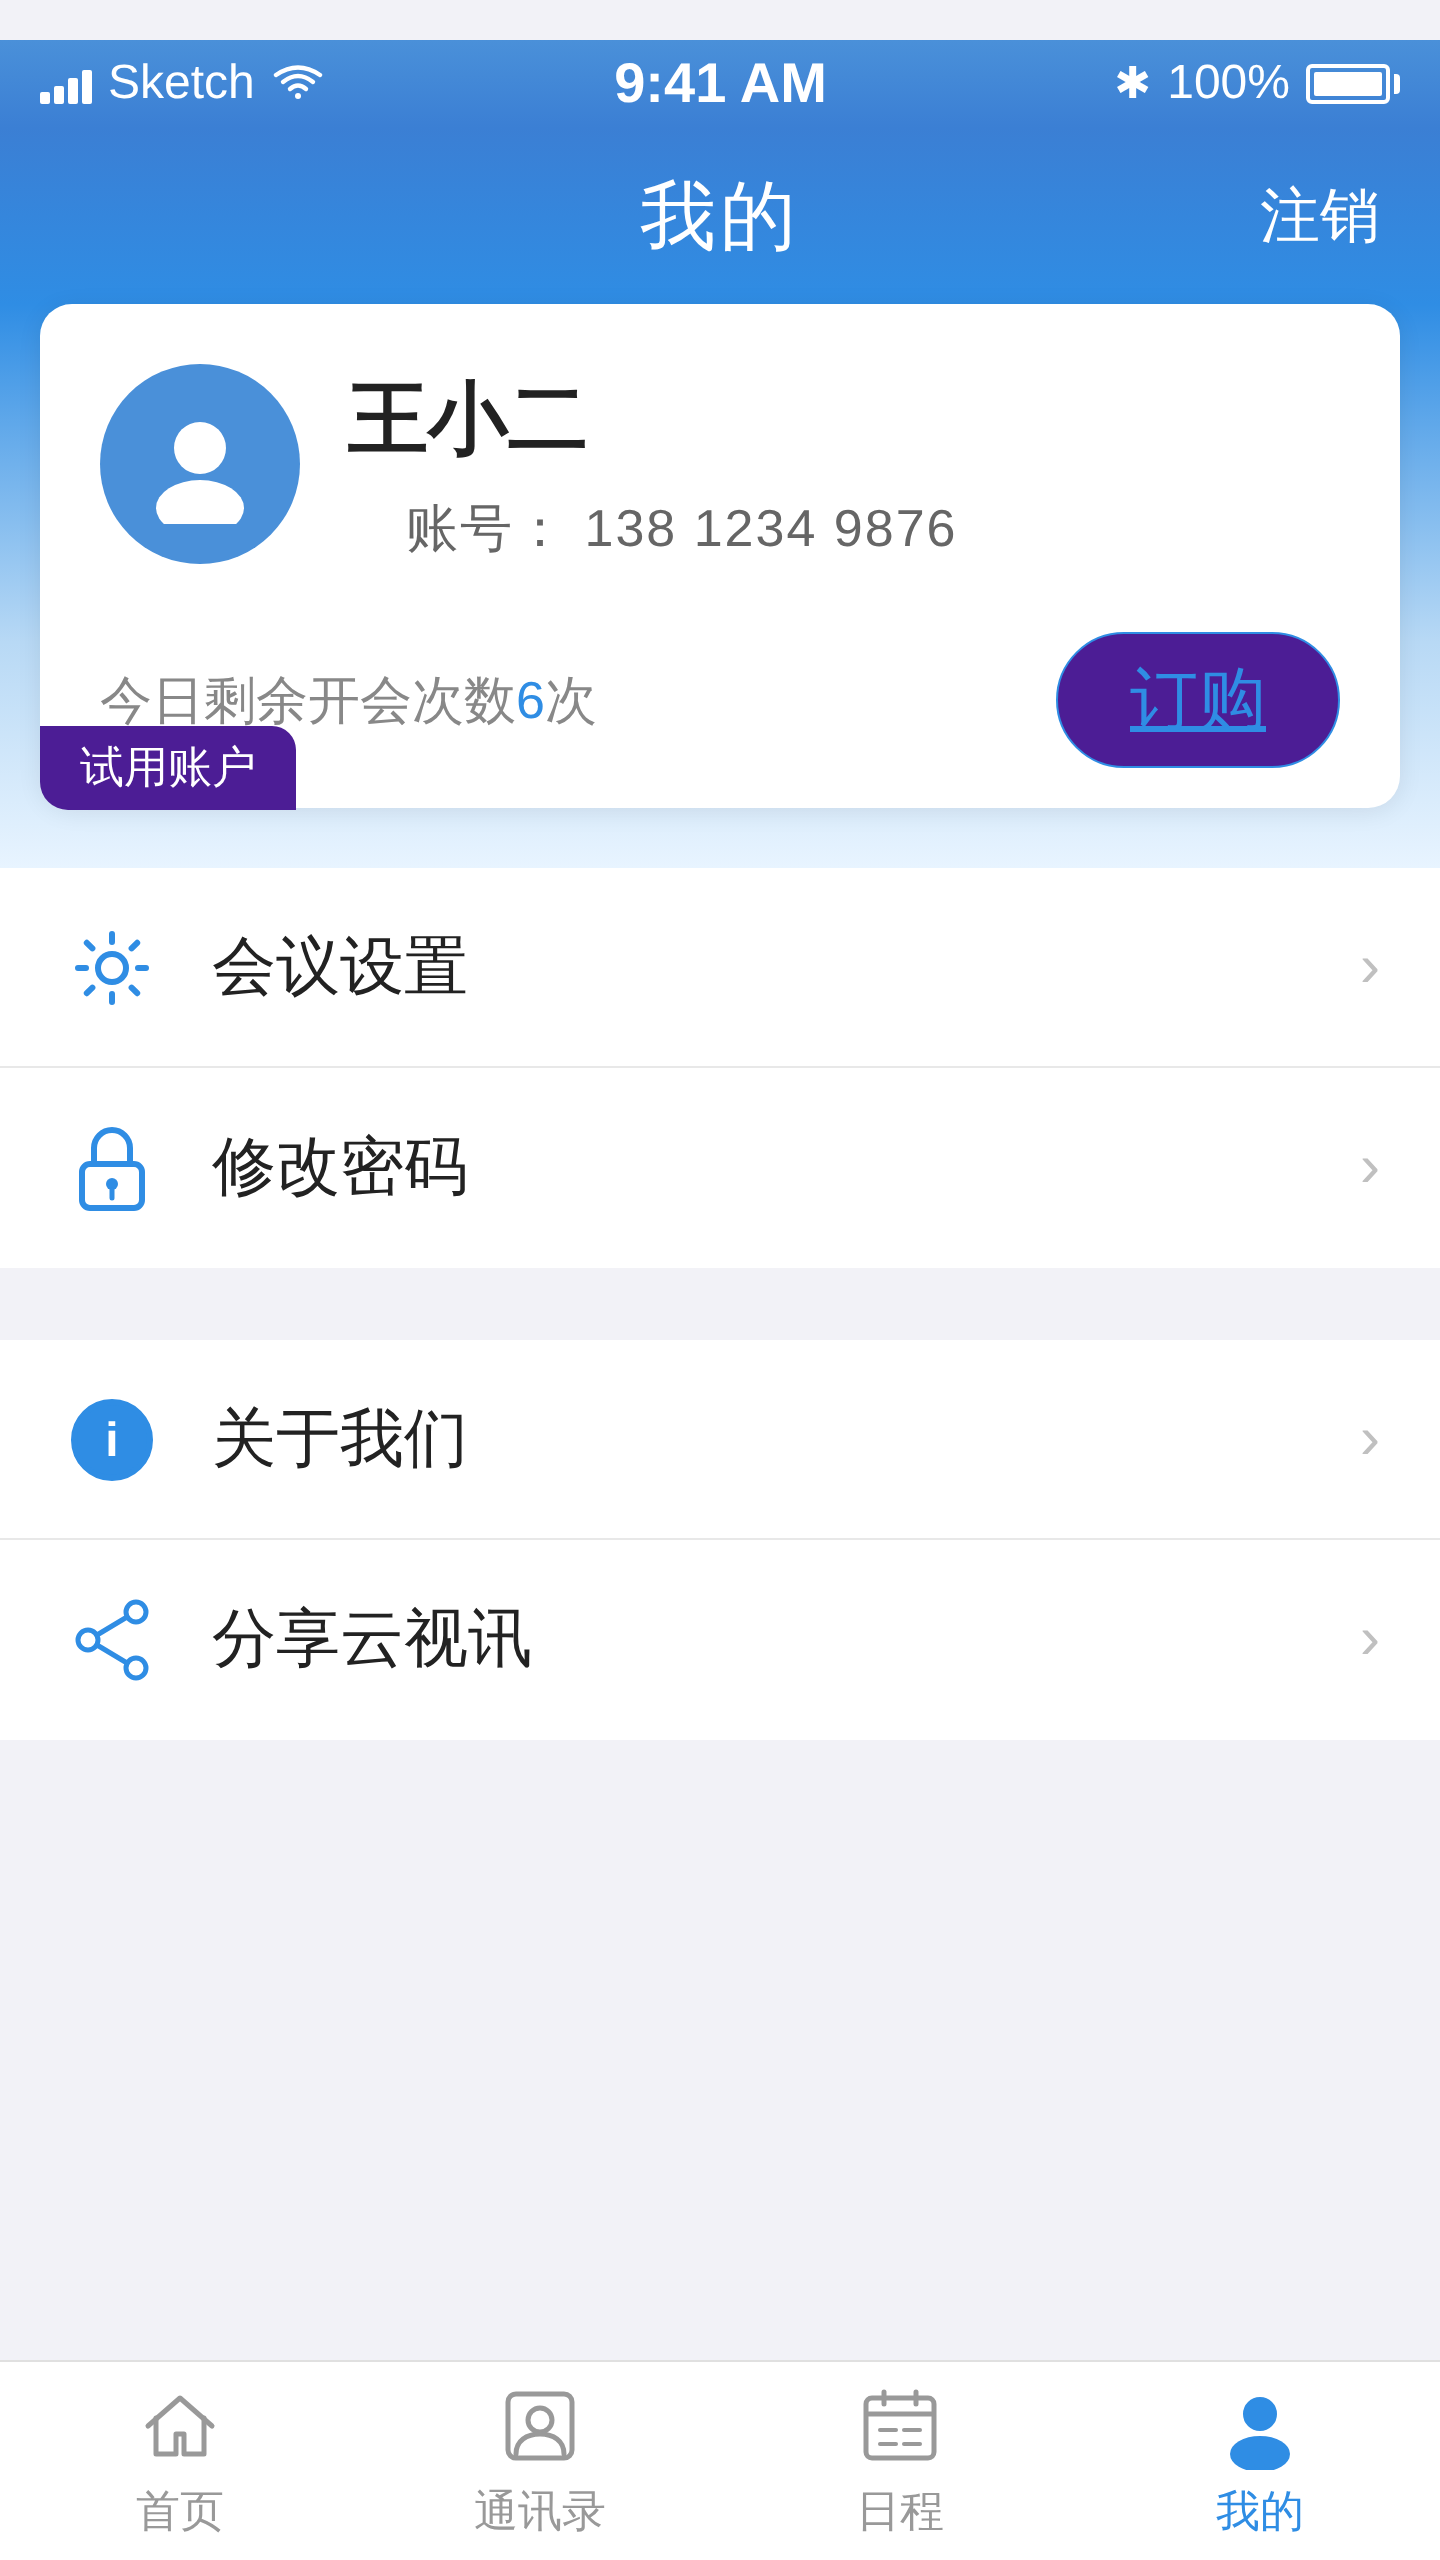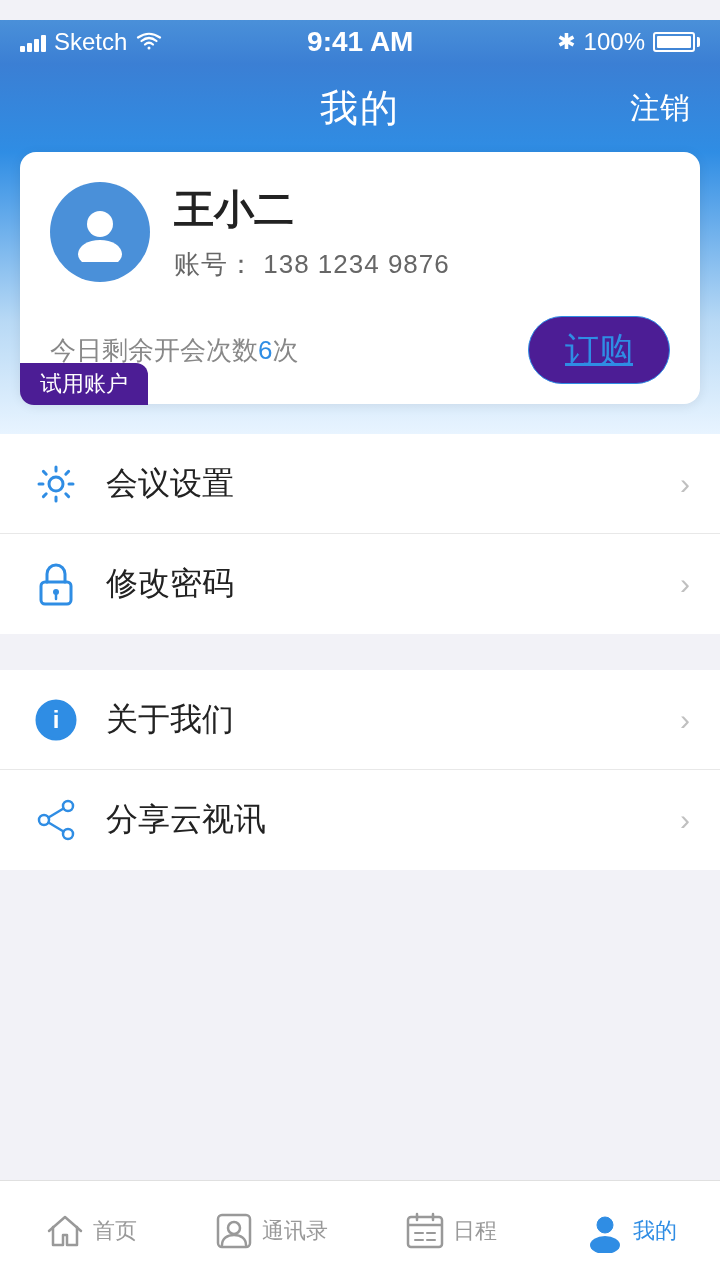--- a/index.html
+++ b/index.html
@@ -106,20 +106,21 @@
     .profile-name {
       font-size: 40px;
       font-weight: 600;
       color: #222;
       margin-bottom: 10px;
     }
     .profile-account {
       font-size: 26px;
       color: #666;
       letter-spacing: 1px;
+      margin-left: 29px;
     }
     .profile-bottom {
       display: flex;
       align-items: center;
       justify-content: space-between;
       padding-top: 10px;
     }
     .meeting-quota {
       font-size: 26px;
       color: #888;
@@ -198,21 +199,21 @@
       width: 720px;
       height: 100px;
       background: white;
       border-top: 1px solid #e0e0e0;
       display: flex;
       align-items: center;
     }
     .tab-item {
       flex: 1;
       display: flex;
-      flex-direction: row;
+      flex-direction: column;
       align-items: center;
       justify-content: center;
       gap: 6px;
       cursor: pointer;
       height: 100%;
     }
     .tab-icon {
       width: 44px;
       height: 44px;
       display: flex;

